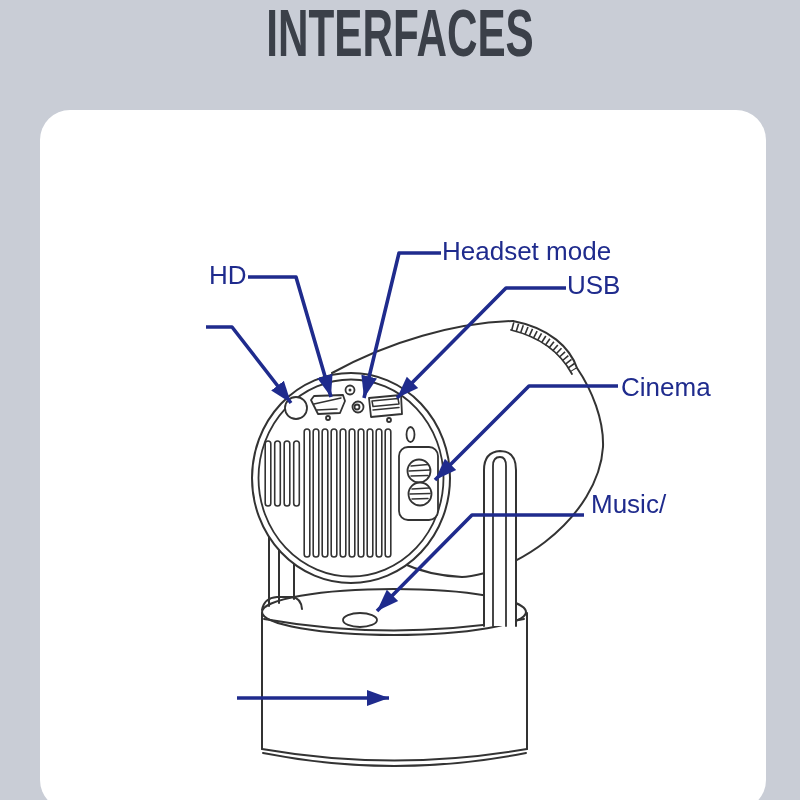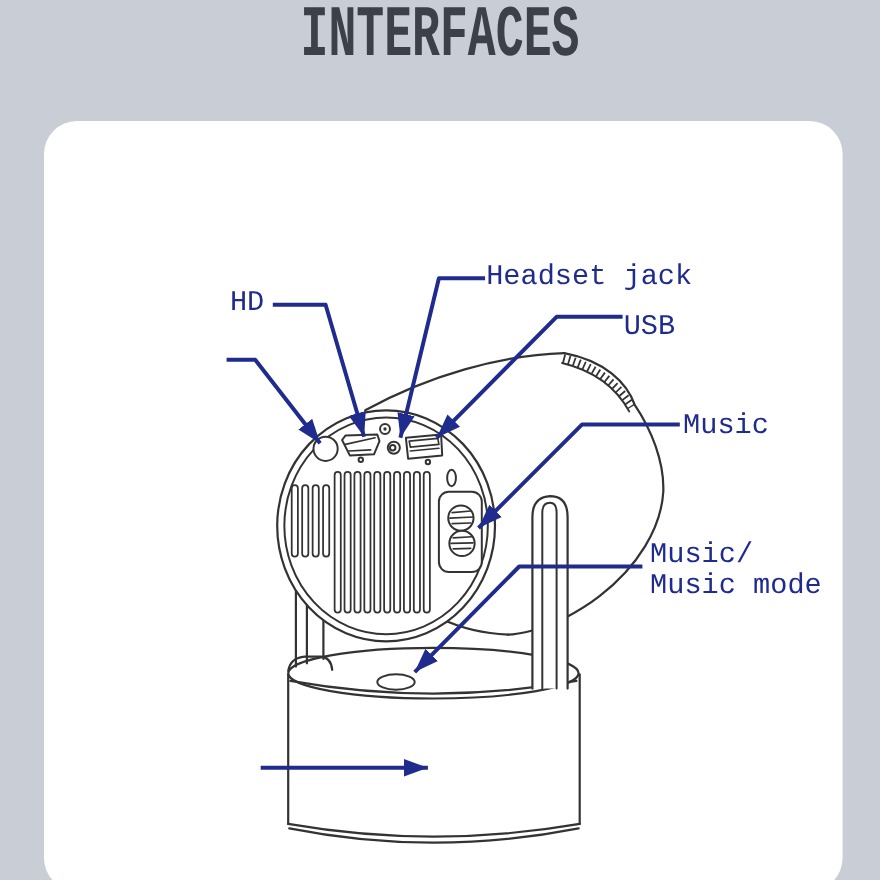--- a/index.html
+++ b/index.html
@@ -1,19 +1,19 @@
 <!DOCTYPE html>
 <html style="--background: #c9cdd6; --card: #ffffff; --accent: #1f2b8d; --line-art: #333333; --title-text: #3b4049;"><head>
 <meta charset="utf-8">
 <style>
   html,body{margin:0;padding:0;}
   .stage{
     position:relative;width:800px;height:800px;overflow:hidden;
     background:var(--background,#c9cdd6);
-    font-family:Liberation Mono, monospace;
+    font-family:Liberation Sans, sans-serif;
   }
   .title{
     position:absolute;top:0;left:0;width:800px;line-height:66px;
     text-align:center;font-size:66px;font-weight:bold;
     color:var(--title-text,#3b4049);
     transform:scaleX(0.64);letter-spacing:0;
   }
   .card{
     position:absolute;left:40px;top:110px;width:726px;height:700px;
     background:var(--card,#ffffff);border-radius:30px;
@@ -134,21 +134,20 @@
       <polyline class="leader" points="206,327 232,327 291,403" marker-end="url(#arrowhead)"></polyline>
       <polyline class="leader" points="441,253 399,253 364,398" marker-end="url(#arrowhead)"></polyline>
       <polyline class="leader" points="566,288 506,288 397,398" marker-end="url(#arrowhead)"></polyline>
       <polyline class="leader" points="618,386 529,386 435,480" marker-end="url(#arrowhead)"></polyline>
       <polyline class="leader" points="584,515 472,515 377,611" marker-end="url(#arrowhead)"></polyline>
       <polyline class="leader" points="237,698 389,698" marker-end="url(#arrowhead)"></polyline>
     </g>
   </svg>
 
   <div class="lbl" style="left:209px;top:261px;">HD</div>
-  <div class="lbl" style="left:442px;top:237px;">Headset jack</div>
-  <div class="lbl" style="left:567px;top:271px;margin-top:12px;">USB</div>
-  <div class="lbl" style="left:621px;top:373px;">Music</div>
+  <div class="lbl" style="left:442px;top:237px;">Headset mode</div>
+  <div class="lbl" style="left:567px;top:271px;">USB</div>
+  <div class="lbl" style="left:621px;top:373px;">Cinema</div>
   <div class="lbl" style="left:591px;top:490px;">
     <div>Music/</div>
-    <div>Music mode</div>
   </div>
 
 </div>
 
 </body></html>

